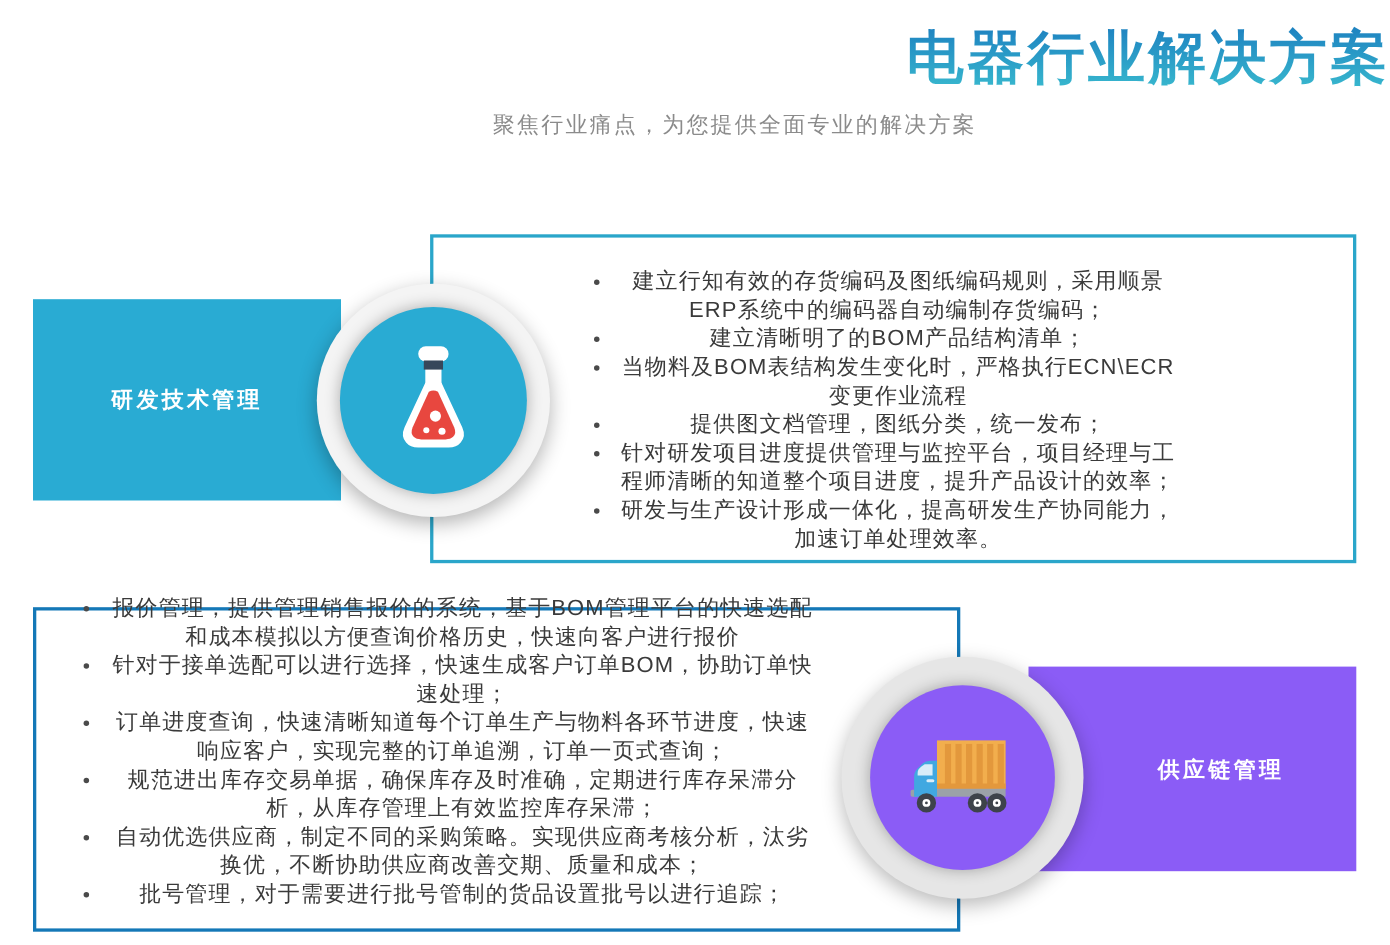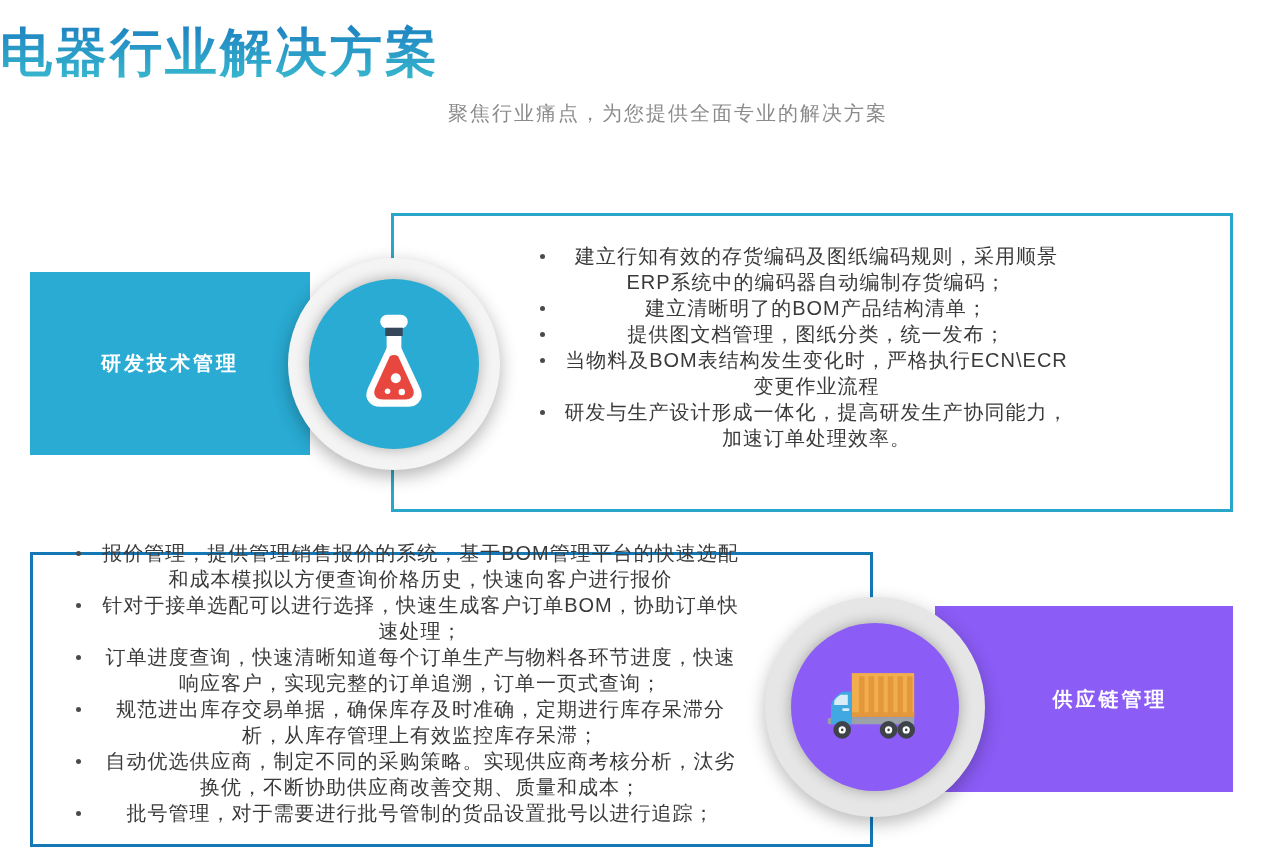--- a/index.html
+++ b/index.html
@@ -2,21 +2,21 @@
 <html><head>
 <meta charset="utf-8">
 <style>
   html,body{margin:0;padding:0;background:#ffffff;}
   #canvas{
     position:relative;width:1264px;height:859px;background:#ffffff;overflow:hidden;
     font-family:"Liberation Sans","DejaVu Sans",sans-serif;
   }
   
   .page-title{
-    position:absolute;top:18px;left:0;width:100%;text-align:left;
+    position:absolute;top:18px;left:0;width:100%;text-align:right;
     font-size:52px;font-weight:bold;letter-spacing:3px;
     background:linear-gradient(180deg,#1B7CBF 0%,#38B8CE 90%);
     -webkit-background-clip:text;background-clip:text;
     color:transparent;-webkit-text-fill-color:transparent;
   }
   .page-subtitle{
     position:absolute;top:100px;left:0;width:100%;text-align:center;
     font-size:20px;color:#8B8B8B;letter-spacing:2px;padding-left:36px;
   }
   
@@ -54,22 +54,23 @@
   <div class="page-title">电器行业解决方案</div>
   <div class="page-subtitle">聚焦行业痛点，为您提供全面专业的解决方案</div>
 
   <div>
 
     <div class="panel panel-teal" style="left:391px;top:213px;width:842px;height:299px;"></div>
 
     <div class="bullets" style="left:530px;top:243px;width:540px;">
       <div class="bullet">建立行知有效的存货编码及图纸编码规则，采用顺景ERP系统中的编码器自动编制存货编码；</div>
       <div class="bullet">建立清晰明了的BOM产品结构清单；</div>
+      <div class="bullet">当物料及BOM表结构发生变化时，严格执行ECN\ECR变更作业流程</div>
       <div class="bullet">提供图文档管理，图纸分类，统一发布；</div>
-      <div class="bullet">当物料及BOM表结构发生变化时，严格执行ECN\ECR变更作业流程</div>
+      <div class="bullet">针对研发项目进度提供管理与监控平台，项目经理与工程师清晰的知道整个项目进度，提升产品设计的效率；</div>
       <div class="bullet">研发与生产设计形成一体化，提高研发生产协同能力，加速订单处理效率。</div>
     </div>
 
     <div class="accent-rect accent-light" style="left:30px;top:272px;width:280px;height:183px;">
       <div class="accent-label">研发技术管理</div>
     </div>
 
     <div class="badge badge-ring1" style="left:288px;top:258px;width:212px;height:212px;">
       <div class="badge-inner accent-light" style="left:21px;top:21px;width:170px;height:170px;">
         <svg width="92" height="103" viewBox="0 0 100 112">

